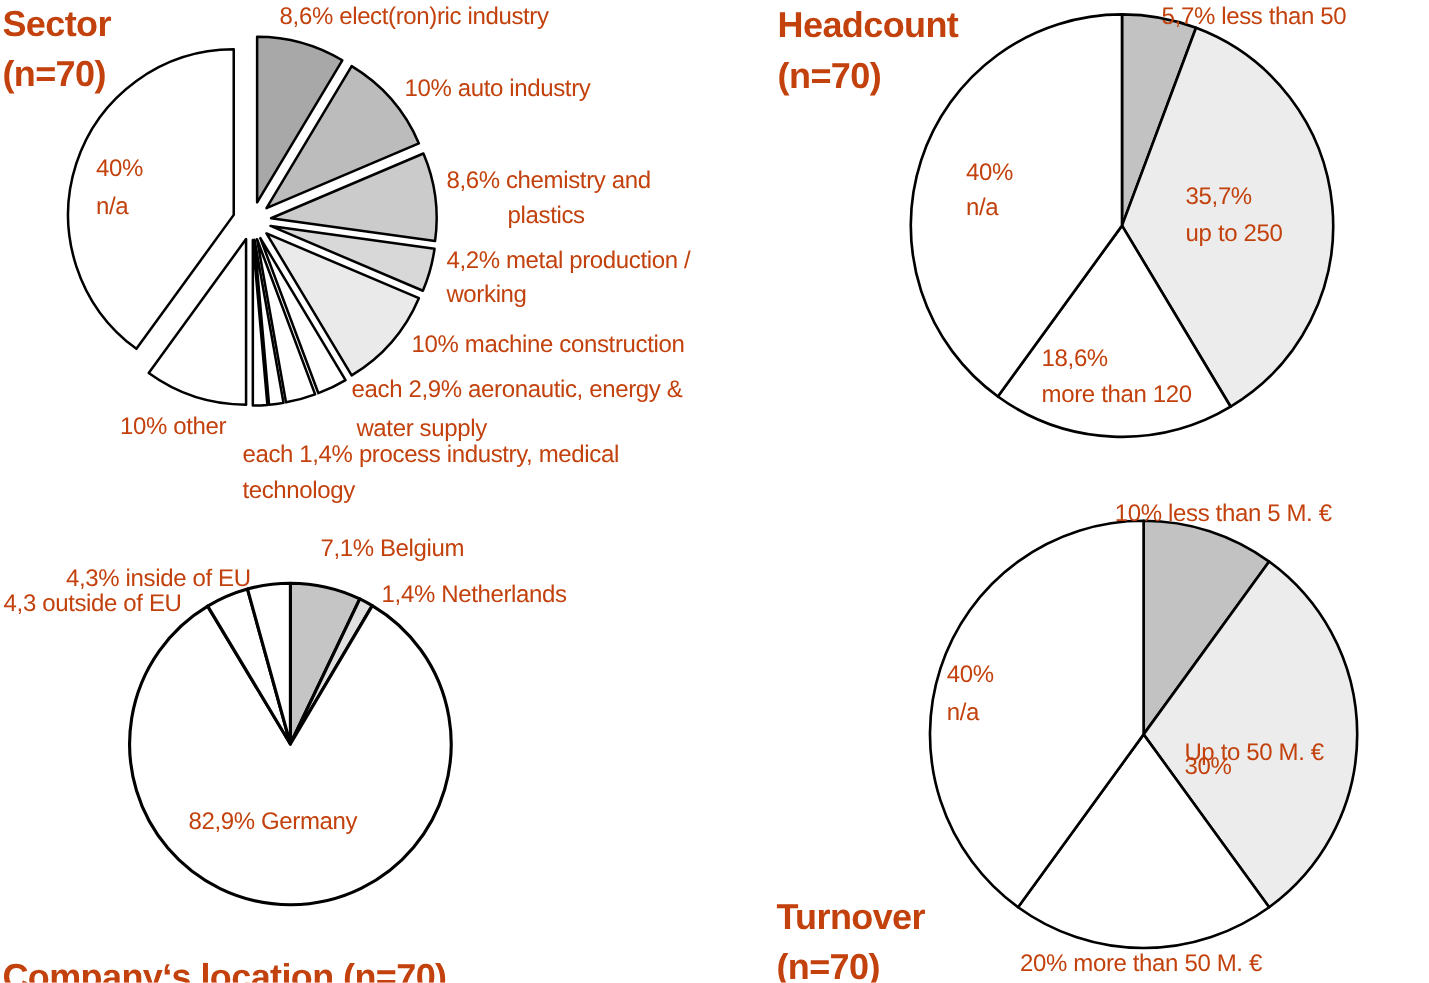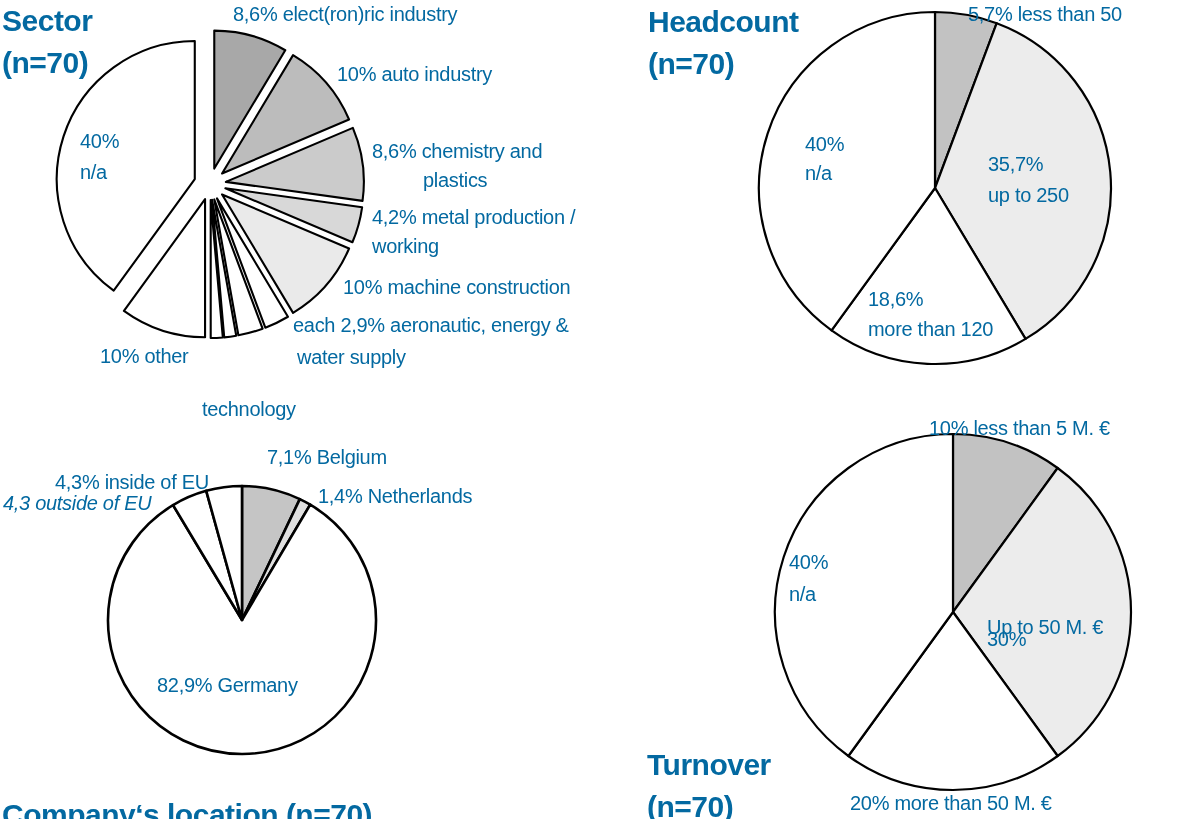--- a/index.html
+++ b/index.html
@@ -2,21 +2,21 @@
 <html><head>
 <meta charset="utf-8">
 <style>
   html, body { margin: 0; padding: 0; background: #ffffff; }
   #canvas {
     position: relative;
     width: 1191px;
     height: 819px;
     background: #ffffff;
     font-family: "Liberation Sans", sans-serif;
-    color: #0369a1;
+    color: #c2410c;
     overflow: hidden;
   }
   svg.pie { position: absolute; overflow: visible; }
   .lbl {
     position: absolute;
     font-size: 20px;
     line-height: 22px;
     white-space: nowrap;
     letter-spacing: -0.3px;
   }
@@ -53,20 +53,21 @@
     </svg>
   <div class="lbl" style="left:233px; top:3px;">8,6% elect(ron)ric industry</div>
   <div class="lbl" style="left:337px; top:63px;">10% auto industry</div>
   <div class="lbl" style="left:372px; top:140px;">8,6% chemistry and</div>
   <div class="lbl" style="left:423px; top:169px;">plastics</div>
   <div class="lbl" style="left:372px; top:206px;">4,2% metal production /</div>
   <div class="lbl" style="left:372px; top:235px;">working</div>
   <div class="lbl" style="left:343px; top:276px;">10% machine construction</div>
   <div class="lbl" style="left:293px; top:314px;">each 2,9% aeronautic, energy &amp;</div>
   <div class="lbl" style="left:297px; top:346px;">water supply</div>
+  <div class="lbl" style="left:202px; top:368px;">each 1,4% process industry, medical</div>
   <div class="lbl" style="left:202px; top:398px;">technology</div>
   <div class="lbl" style="left:100px; top:345px;">10% other</div>
   <div class="lbl" style="left:80px; top:130px;">40%</div>
   <div class="lbl" style="left:80px; top:161px;">n/a</div>
 
   <div class="title" style="left:648px; top:1px;">
     <div>Headcount</div>
     <div>(n=70)</div>
   </div>
   <svg class="pie" id="pie-headcount" style="left:750px; top:5px;" width="375" height="370">
@@ -85,21 +86,21 @@
 
   <svg class="pie" id="pie-location" style="left:100px; top:478px;" width="290" height="290">
       <path d="M 142.00 142.00 L 142.00 8.00 A 134 134 0 0 1 199.82 21.11 Z" fill="#c5c5c5" stroke="#000000" stroke-width="2.6" stroke-linejoin="round"></path>
       <path d="M 142.00 142.00 L 199.82 21.11 A 134 134 0 0 1 210.21 26.66 Z" fill="#e0e0e0" stroke="#000000" stroke-width="2.6" stroke-linejoin="round"></path>
       <path d="M 142.00 142.00 L 210.21 26.66 A 134 134 0 1 1 73.07 27.09 Z" fill="#ffffff" stroke="#000000" stroke-width="2.6" stroke-linejoin="round"></path>
       <path d="M 142.00 142.00 L 73.07 27.09 A 134 134 0 0 1 106.24 12.86 Z" fill="#ffffff" stroke="#000000" stroke-width="2.6" stroke-linejoin="round"></path>
       <path d="M 142.00 142.00 L 106.24 12.86 A 134 134 0 0 1 142.00 8.00 Z" fill="#ffffff" stroke="#000000" stroke-width="2.6" stroke-linejoin="round"></path>
     </svg>
   <div class="lbl" style="left:55px;  top:446px;margin-top:25px;">4,3% inside of EU</div>
   <div class="lbl" style="left:267px; top:446px;">7,1% Belgium</div>
-  <div class="lbl" style="left:3px;   top:492px;font-style:italic;">4,3 outside of EU</div>
+  <div class="lbl" style="left:3px;   top:492px;">4,3 outside of EU</div>
   <div class="lbl" style="left:318px; top:485px;">1,4% Netherlands</div>
   <div class="lbl" style="left:157px; top:674px;">82,9% Germany</div>
   <div class="title" style="left:2px; top:766px;margin-top:28px;">
     <div>Company‘s location (n=70)</div>
   </div>
 
   <svg class="pie" id="pie-turnover" style="left:765px; top:425px;" width="385" height="380">
       <path d="M 188.00 187.00 L 188.00 9.00 A 178 178 0 0 1 292.63 42.99 Z" fill="#c2c2c2" stroke="#000000" stroke-width="2.2" stroke-linejoin="round"></path>
       <path d="M 188.00 187.00 L 292.63 42.99 A 178 178 0 0 1 292.63 331.01 Z" fill="#ececec" stroke="#000000" stroke-width="2.2" stroke-linejoin="round"></path>
       <path d="M 188.00 187.00 L 292.63 331.01 A 178 178 0 0 1 83.37 331.01 Z" fill="#ffffff" stroke="#000000" stroke-width="2.2" stroke-linejoin="round"></path>

